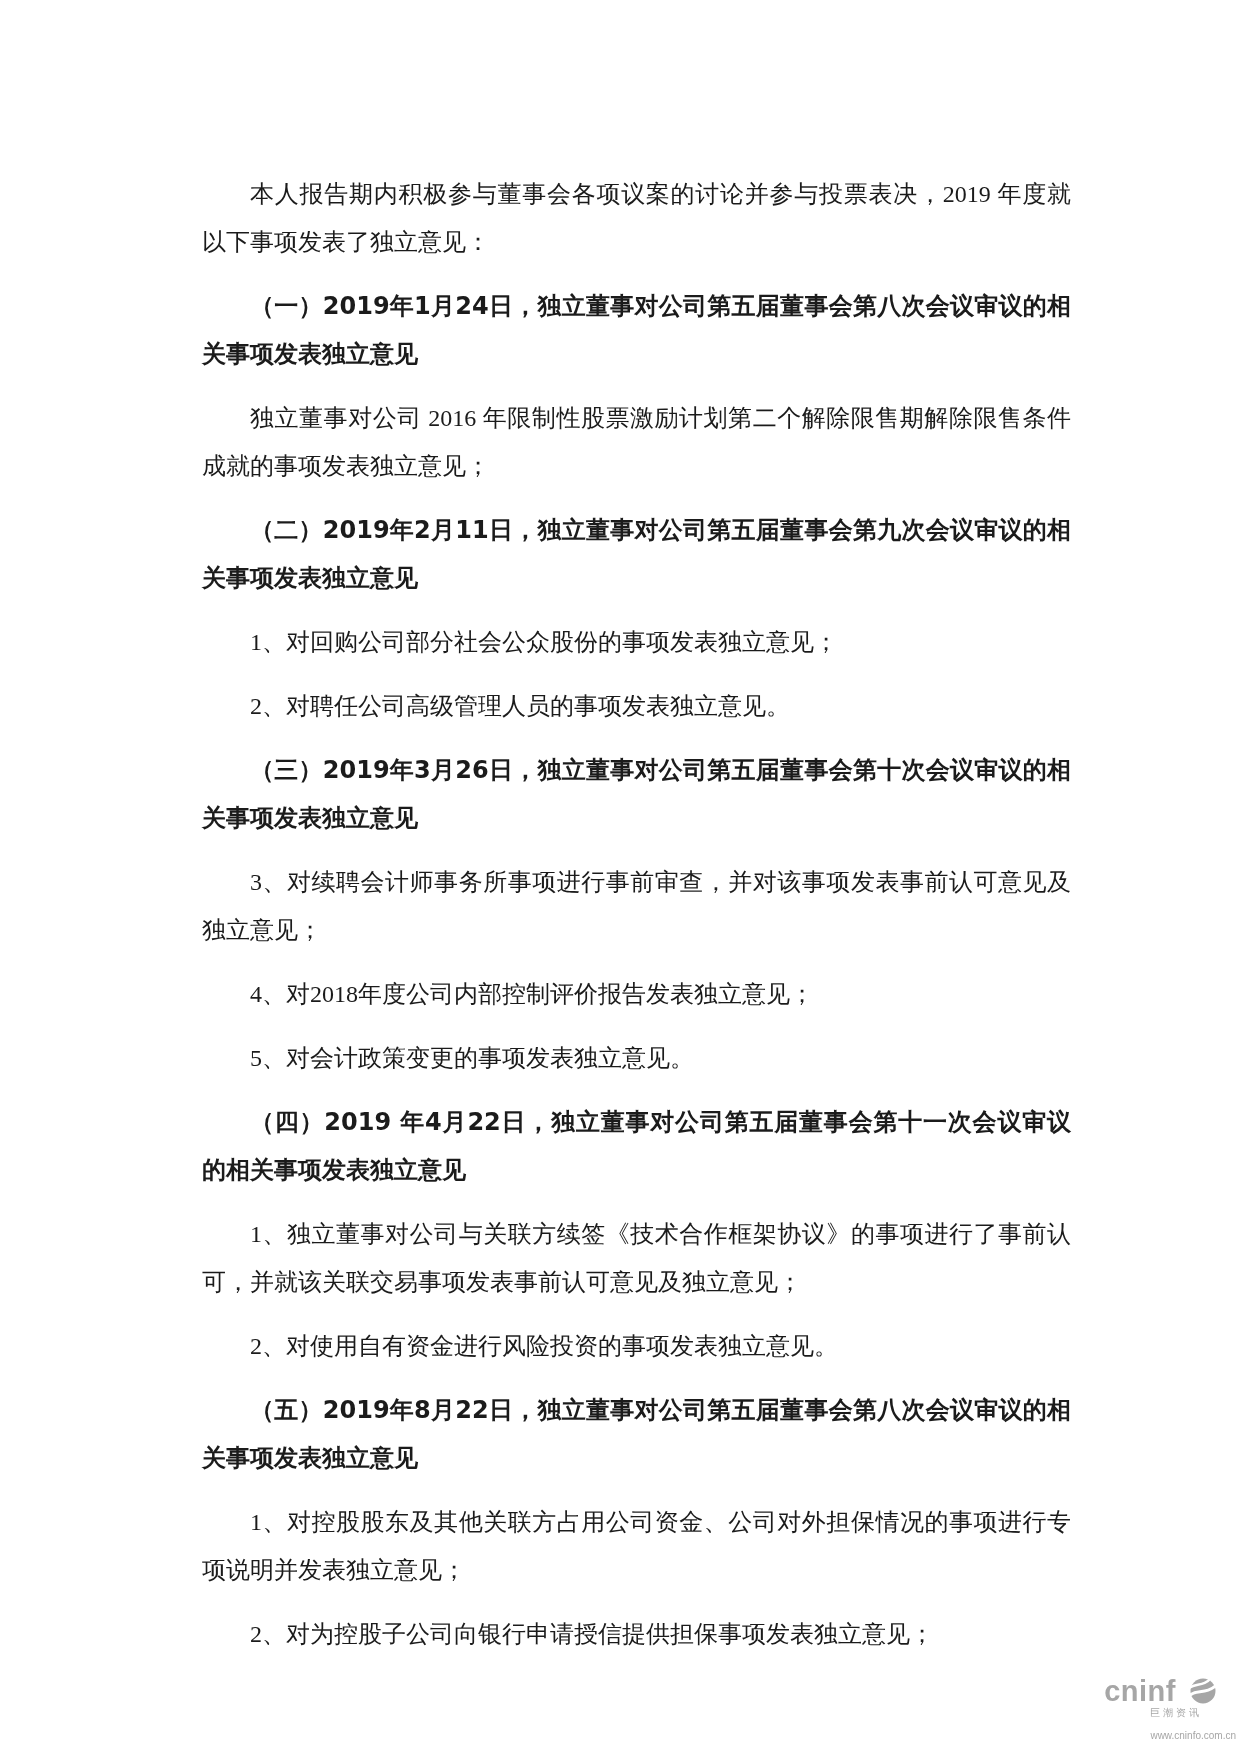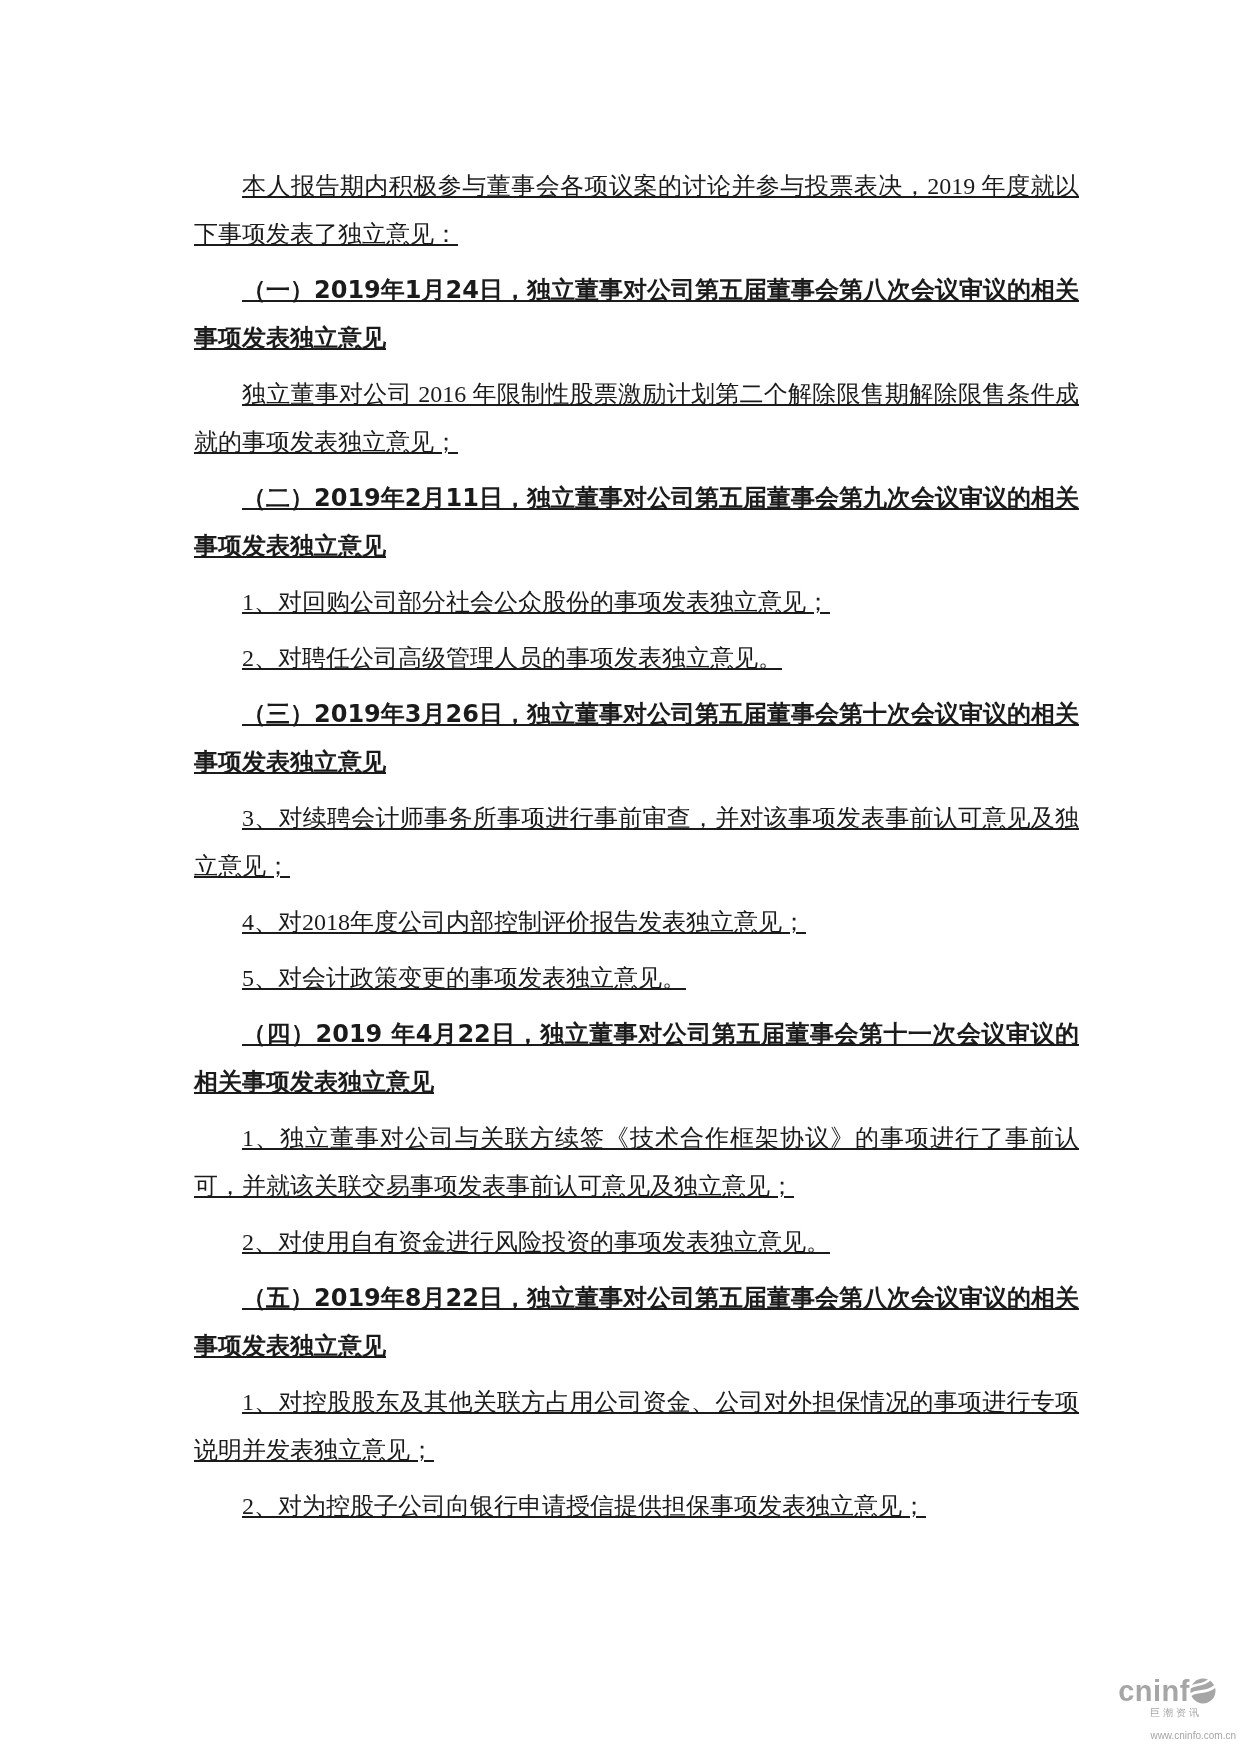--- a/index.html
+++ b/index.html
@@ -24,44 +24,43 @@
     left: 186px;
     top: 154px;
     width: 901px;
     color: #1b1b1b;
     font-size: 24px;
     line-height: 48px;
     text-align: justify;
     text-align-last: left;
   }
   .content p {
-    margin: 8px;
+    margin: 16px;
     padding: 0;
     text-indent: 2em;
-    text-decoration: underline;
   }
   .content p.heading {
     font-weight: 700;
     font-family: "DejaVu Sans", "Liberation Sans", sans-serif;
   }
   .watermark {
     position: absolute;
     top: 1678px;
     right: 5px;
     display: flex;
     flex-direction: column;
     align-items: flex-end;
     color: #a6a6a6;
     font-family: "Liberation Sans", "DejaVu Sans", sans-serif;
     user-select: none;
   }
   .logo-row {
     display: flex;
     align-items: center;
-    gap: 0;
+    gap: 14px;
     margin-right: 20px;
     line-height: 26px;
     text-align: right;
   }
   .logo-text {
     font-size: 29px;
     font-weight: 700;
     letter-spacing: 0.5px;
   }
   .logo-icon {

